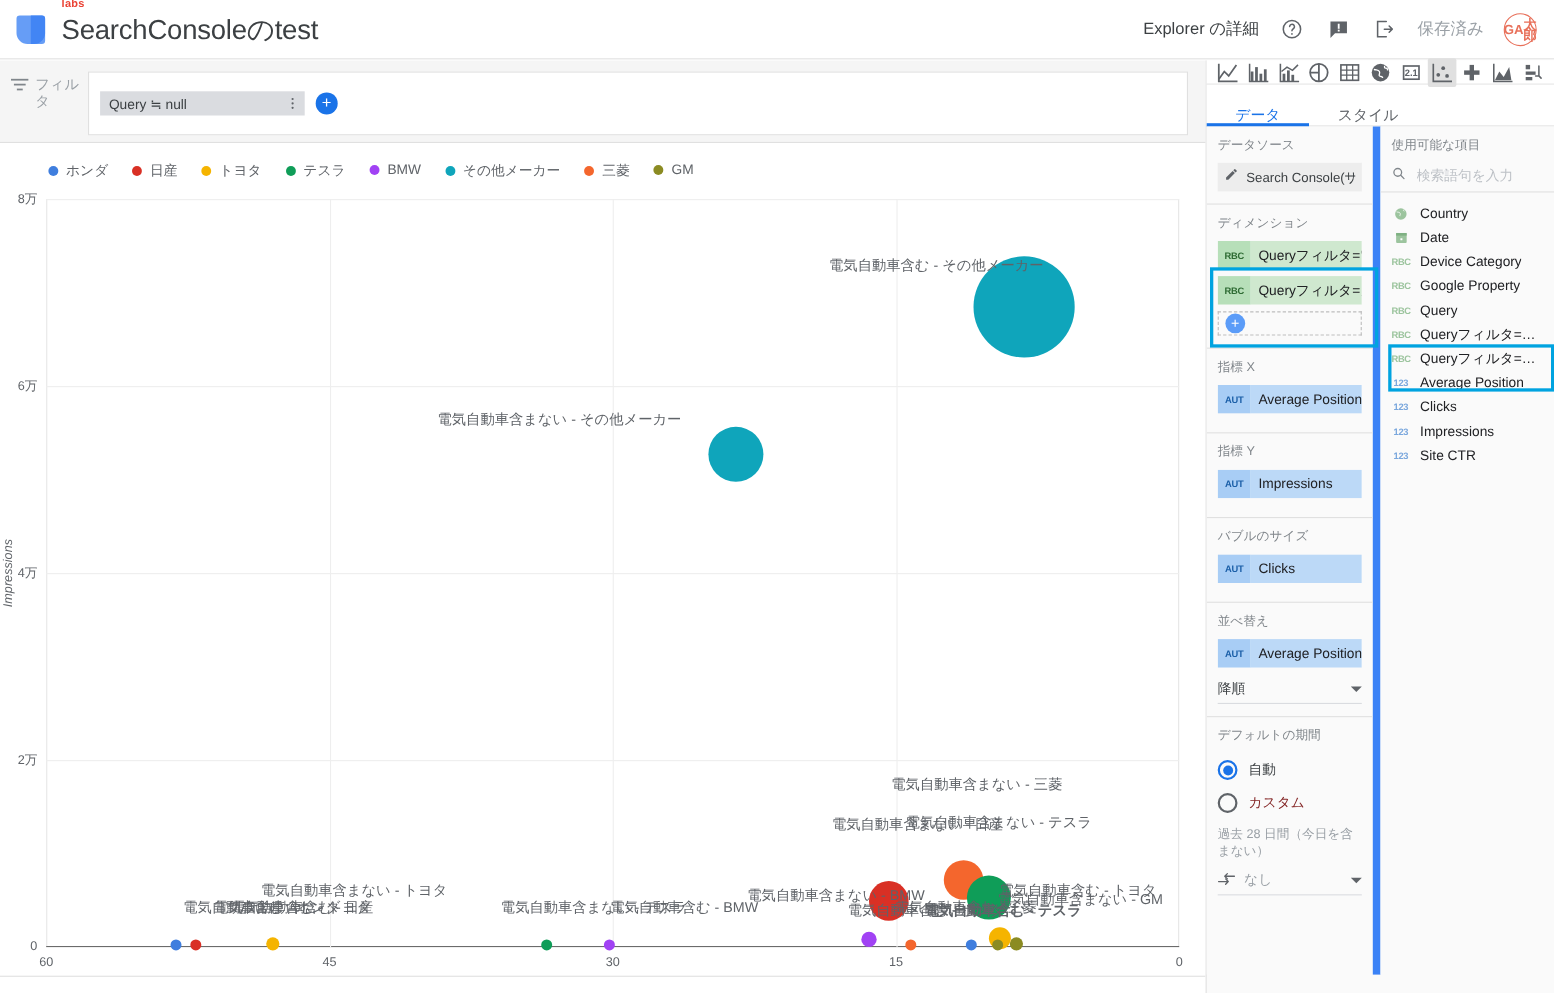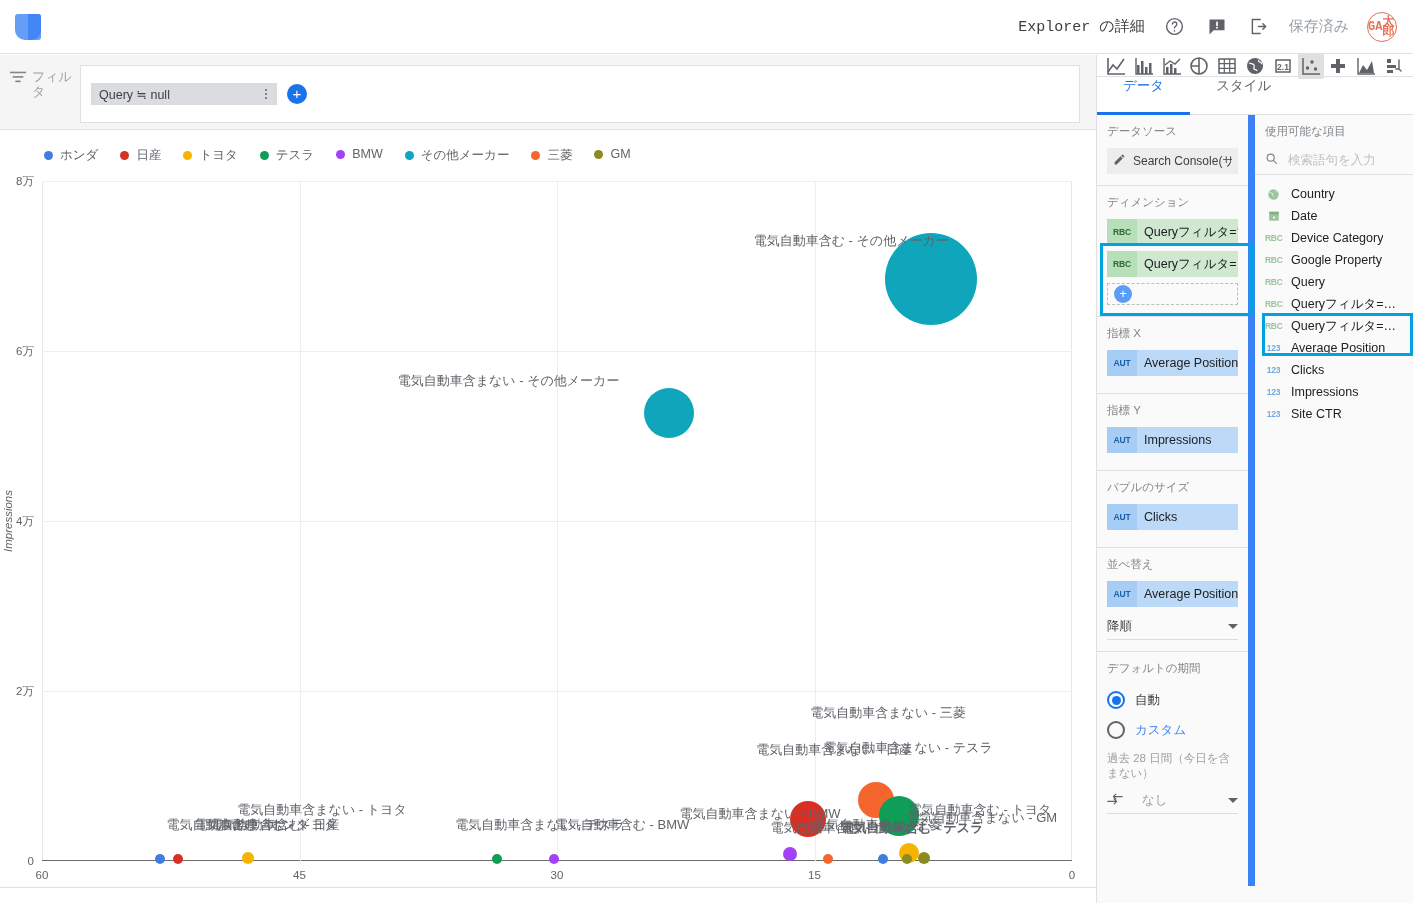--- a/index.html
+++ b/index.html
@@ -36,21 +36,20 @@
     position: absolute; left: 0px; top: -12px;
     font-size: 10px; color: #ea4335; font-weight: 700; letter-spacing: .2px;
   }
   .app-title {
     font-size: 25px; color: #3c4043; font-weight: 400; letter-spacing: -.2px;
     white-space: nowrap;
   }
   .header-right {
     margin-left: auto; display: flex; align-items: center; gap: 18px;
     padding-right: 16px;
-    font-family: Liberation Mono, monospace;
   }
   .explorer-label { font-size: 15px; color: #3c4043; white-space: nowrap; }
   .hicon { width: 24px; height: 24px; display: inline-flex; align-items: center; justify-content: center; cursor: pointer; color: #5f6368; }
   .saved-label { font-size: 15px; color: #9aa0a6; white-space: nowrap; }
   .avatar {
     width: 30px; height: 30px; border-radius: 50%;
     border: 1px solid #e8705a;
     display: flex; flex-direction: row; align-items: center; justify-content: center;
     color: #e8705a; font-size: 12px; line-height: 10px; font-weight: 700;
   }
@@ -157,21 +156,21 @@
   .cticon {
     width: 26px; height: 26px; display: flex; align-items: center; justify-content: center;
     color: #5f6368; cursor: pointer; border-radius: 2px;
   }
   .cticon.active { background: #e0e0e0; }
   .tabs {
     height: 38px; display: flex; align-items: stretch; background: #fff;
     border-bottom: 1px solid #e0e0e0;
   }
   .tab {
-    padding: 0 26px; display: flex; align-items: flex-start; font-size: 13.5px;
+    padding: 0 26px; display: flex; align-items: flex-end; font-size: 13.5px;
     color: #5f6368; cursor: pointer; position: relative;
   }
   .tab.active { color: #1a73e8; }
   .tab.active::after {
     content: ""; position: absolute; left: 0; right: 0; bottom: -1px; height: 3px; background: #1a73e8;
   }
   .panel-cols { display: flex; height: 771px; }
   .col-left { width: 158px; border-right: 7px solid #3b82f6; background: #fafafa; overflow: hidden; position: relative; }
   .col-right { width: 158px; background: #fafafa; overflow: hidden; position: relative; }
 
@@ -212,21 +211,21 @@
   }
   .caret { width: 0; height: 0; border-left: 5px solid transparent; border-right: 5px solid transparent; border-top: 5px solid #5f6368; }
   .radio-row { display: flex; align-items: center; gap: 10px; height: 30px; font-size: 12.5px; cursor: pointer; }
   .radio {
     width: 18px; height: 18px; border-radius: 50%; border: 2px solid #5f6368;
     display: flex; align-items: center; justify-content: center; flex: 0 0 auto;
   }
   .radio.on { border-color: #1a73e8; }
   .radio.on i { width: 9px; height: 9px; border-radius: 50%; background: #1a73e8; display: block; }
   .radio-label { color: #3c4043; }
-  .radio-label.muted { color: #3b82f6; }
+  .radio-label.muted { color: #7f1d1d; }
   .note { font-size: 11.5px; color: #9aa0a6; margin: 6px 0 2px; }
 
   .searchbox {
     display: flex; align-items: center; gap: 8px; height: 30px;
     border-bottom: 1px solid #e0e0e0; padding: 0 10px; color: #9aa0a6;
   }
   .searchbox input {
     border: 0; outline: none; background: transparent; font-size: 12.5px;
     color: #3c4043; width: 100%; font-family: inherit;
   }
@@ -257,20 +256,24 @@
 <body>
 
 <div id="app">
 
   <div class="header">
     <div class="logo-wrap">
       <div class="logo">
         <div class="l1"></div>
           <div class="l2"></div>
       </div>
+    </div>
+    <div class="title-block">
+      <span class="labs-tag">labs</span>
+      <span class="app-title">SearchConsoleのtest</span>
     </div>
     <div class="header-right">
       <span class="explorer-label">Explorer の詳細</span>
       <span class="hicon">
         <svg width="21" height="21" viewBox="0 0 24 24" fill="none" stroke="#5f6368" stroke-width="1.6">
           <circle cx="12" cy="12" r="9"></circle>
           <path d="M9.6 9.2a2.5 2.5 0 114.2 2c-.9.8-1.8 1.2-1.8 2.4" stroke-linecap="round"></path>
           <circle cx="12" cy="17" r=".9" fill="#5f6368" stroke="none"></circle>
         </svg>
       </span>
@@ -579,21 +582,21 @@
                 <i></i>
               </span>
             <span class="radio-label">自動</span>
           </div>
           <div class="radio-row">
             <span class="radio"></span>
             <span class="radio-label muted">カスタム</span>
           </div>
           <div class="note">過去 28 日間（今日を含まない）</div>
           <div class="selectline">
-            <span style="display:flex;align-items:center;gap:19px;">
+            <span style="display:flex;align-items:center;gap:8px;">
               <span>
                 <svg width="16" height="12" viewBox="0 0 20 14" fill="none" stroke="#5f6368" stroke-width="1.5">
                   <path d="M1 10h11m-3-3l3 3-3 3" stroke-linecap="round" stroke-linejoin="round"></path>
                   <path d="M19 4H8m3-3L8 4l3 3" stroke-linecap="round" stroke-linejoin="round"></path>
                 </svg>
               </span>
               <span style="color:#9aa0a6;">なし</span>
             </span>
             <span class="caret"></span>
           </div>

